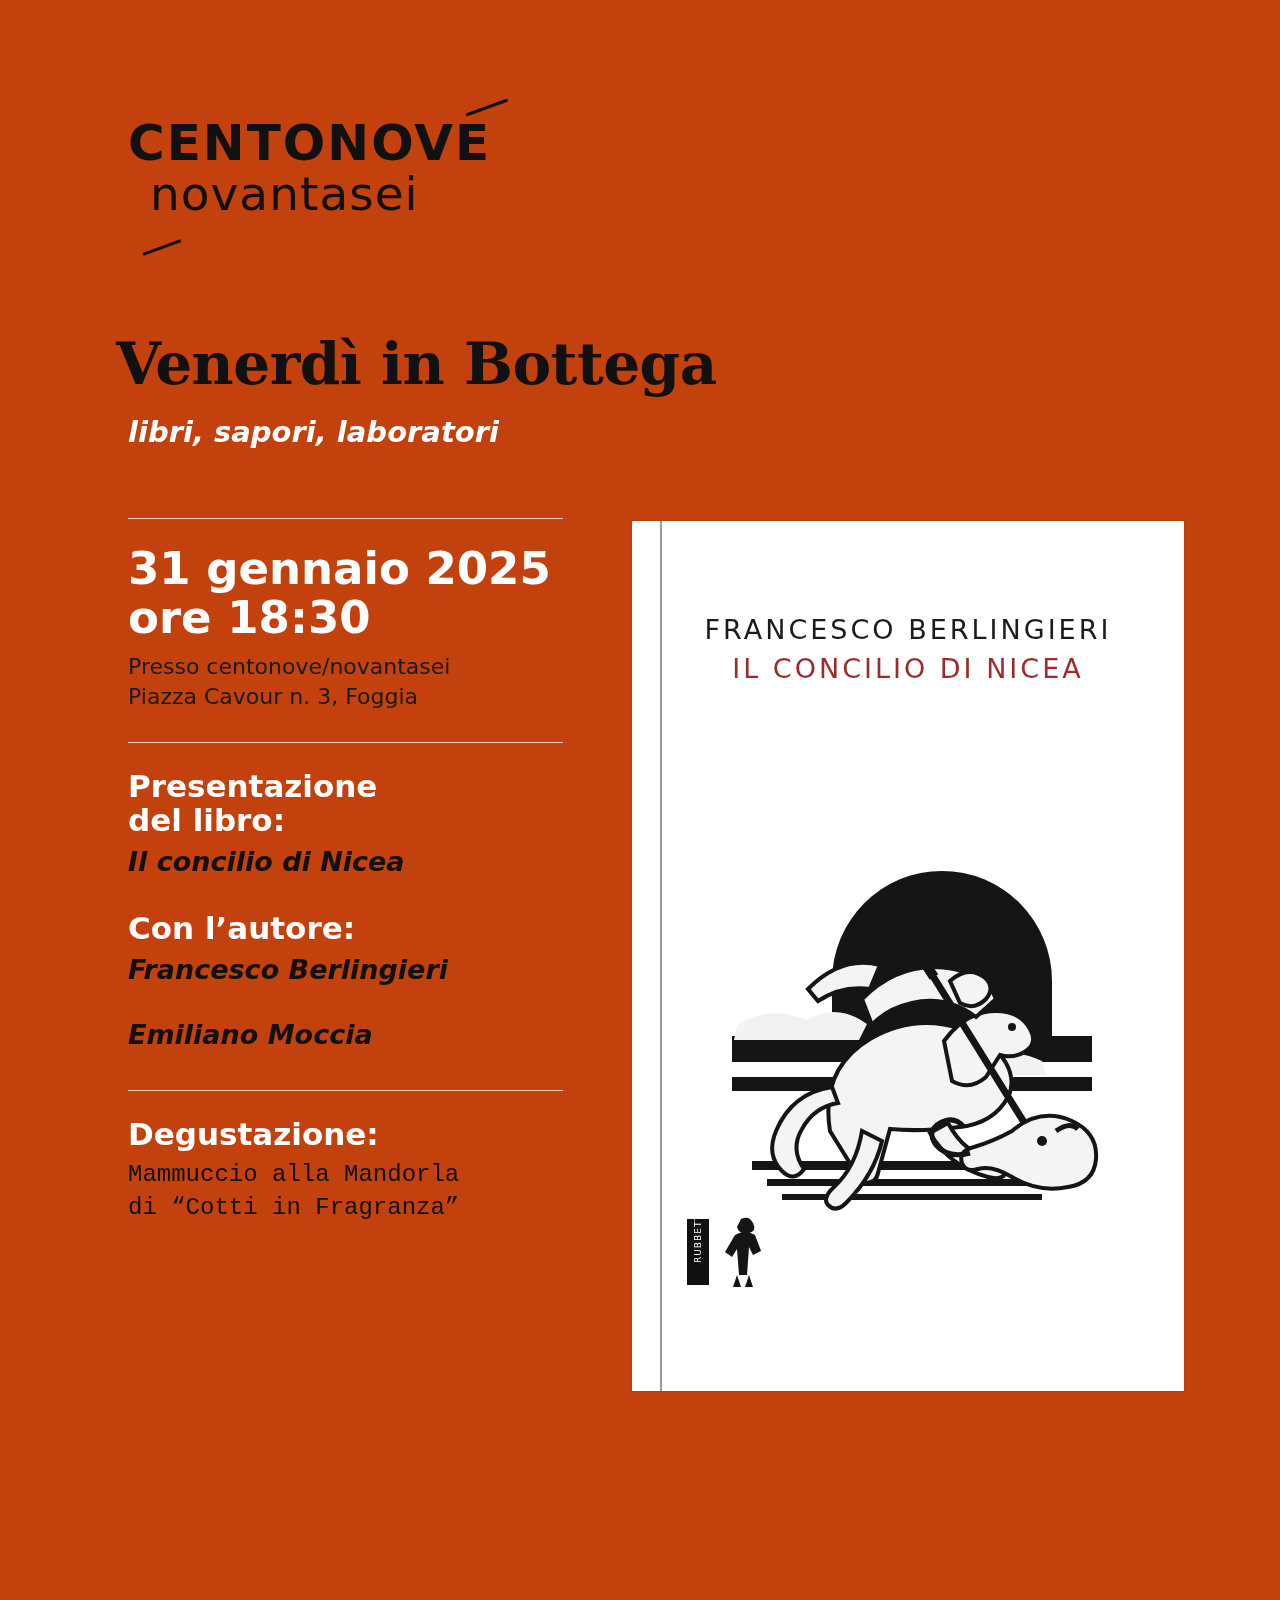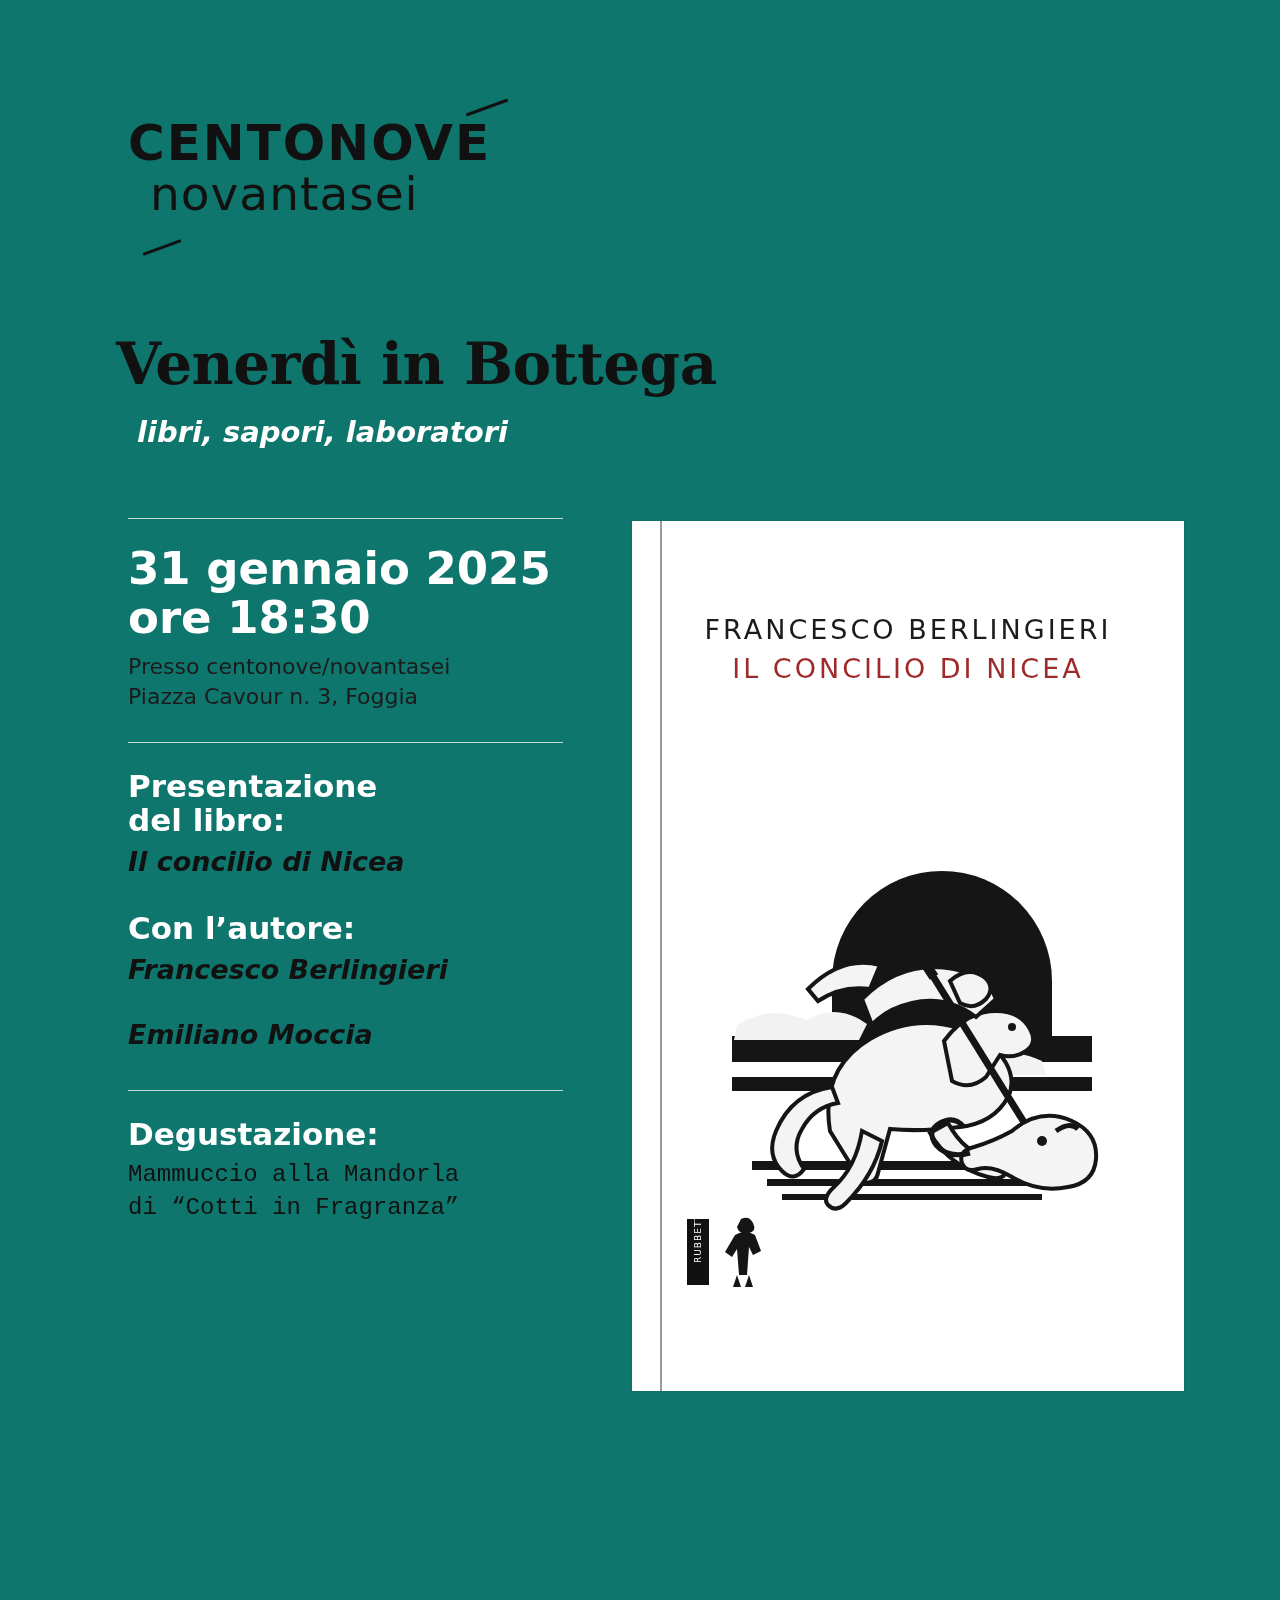--- a/index.html
+++ b/index.html
@@ -11,21 +11,21 @@
     height: 1600px;
     background: #b7d99a;
     font-family: "Liberation Sans", sans-serif;
     overflow: hidden;
     position: relative;
   }
 
   .poster {
     position: absolute;
     inset: 0;
-    background: #0f766e;
+    background: #c2410c;
   }
 
   
   .logo {
     position: absolute;
     left: 128px;
     top: 118px;
     width: 420px;
   }
   .logo-line1 {
@@ -81,21 +81,20 @@
   .subtitle {
     position: absolute;
     left: 128px;
     top: 415px;
     font-family: "DejaVu Sans", sans-serif;
     font-style: italic;
     font-weight: 700;
     font-size: 29px;
     color: #ffffff;
     white-space: nowrap;
-    margin-left: 9px;
   }
 
   
   .left-col {
     position: absolute;
     left: 128px;
     top: 518px;
     width: 440px;
   }
   .rule {

